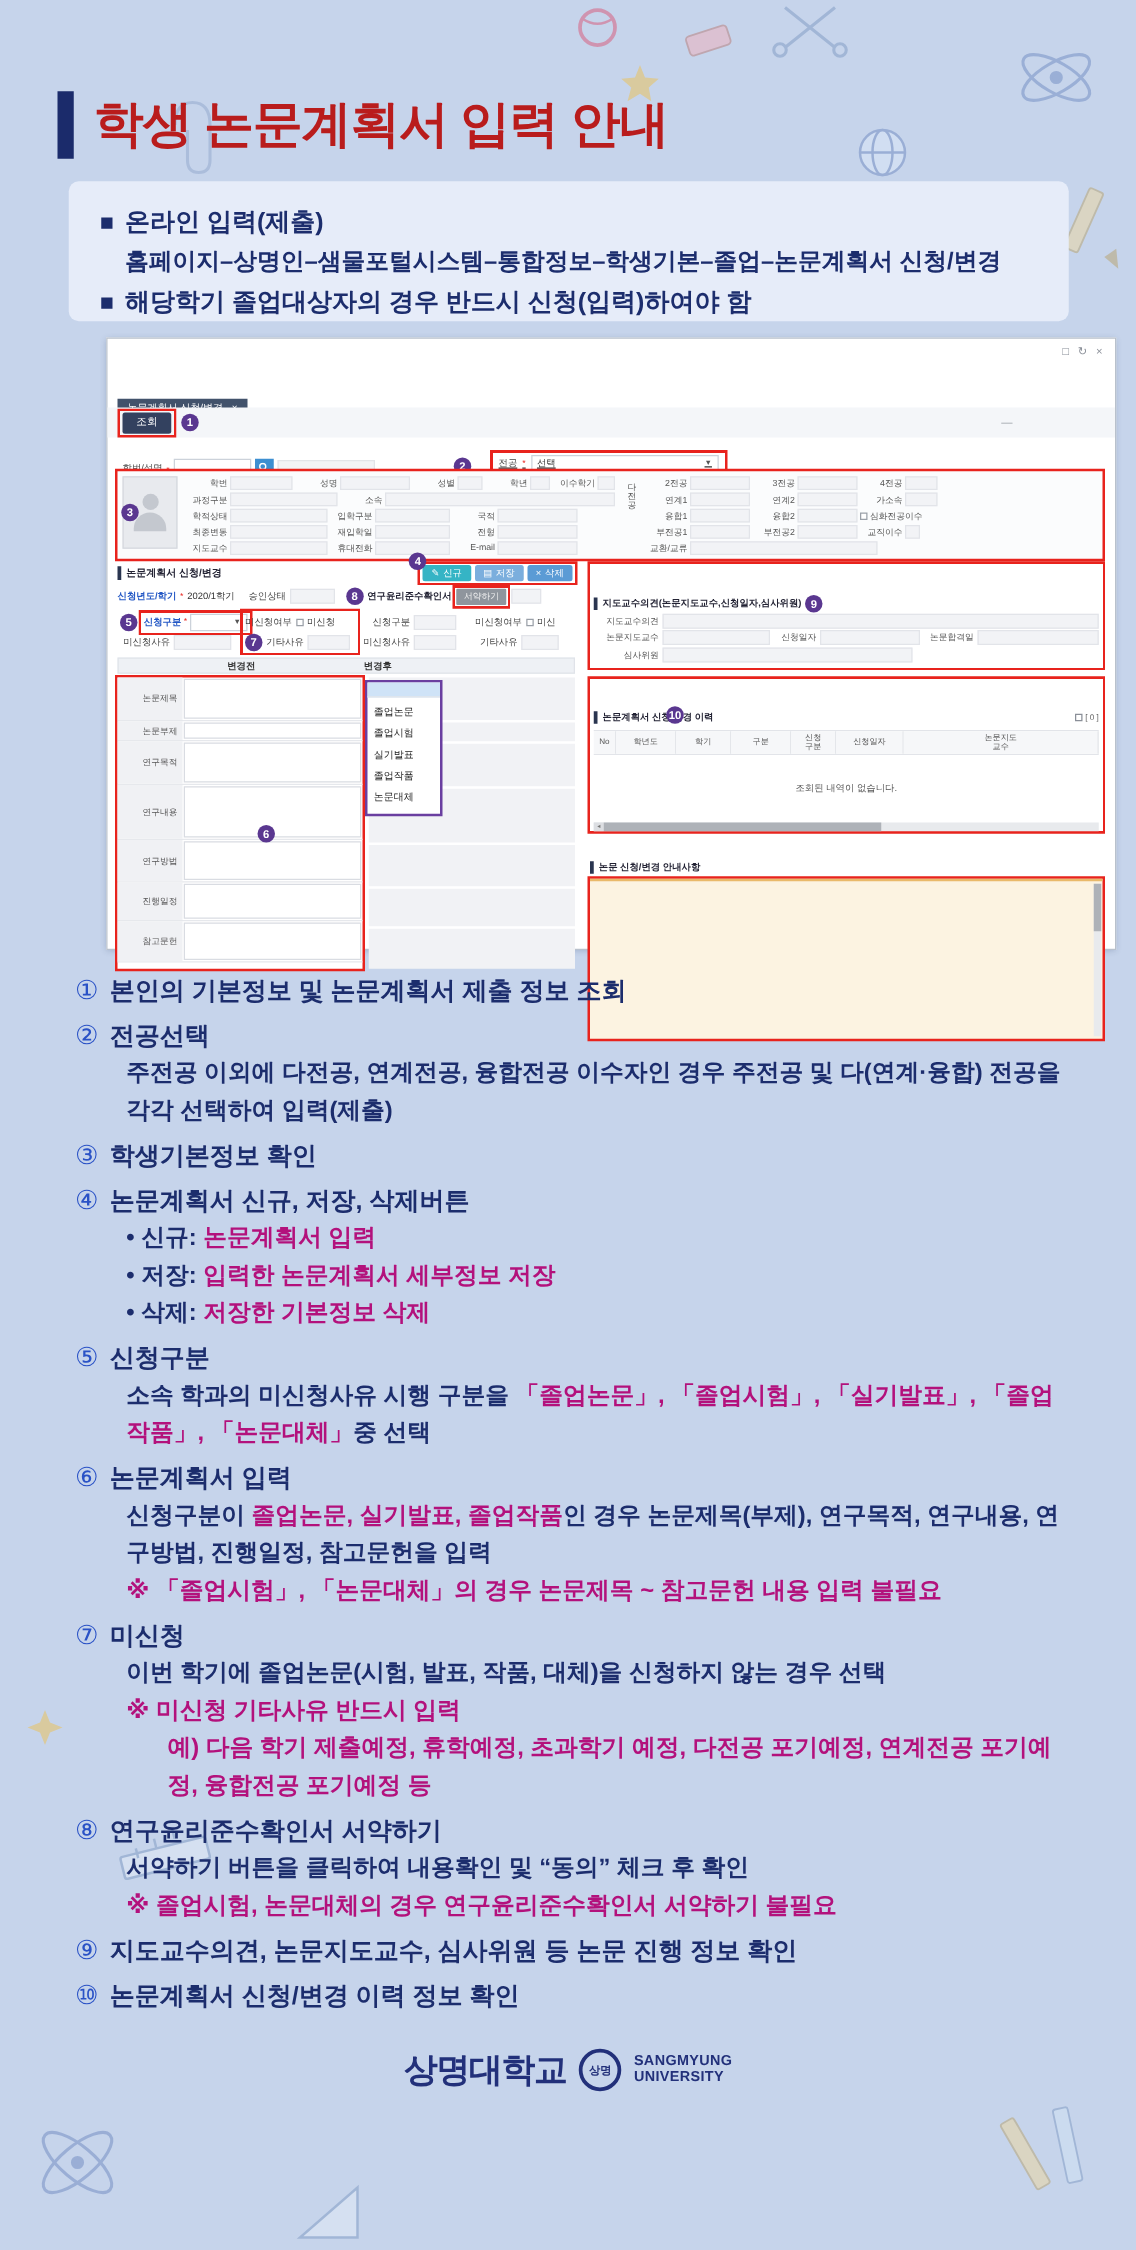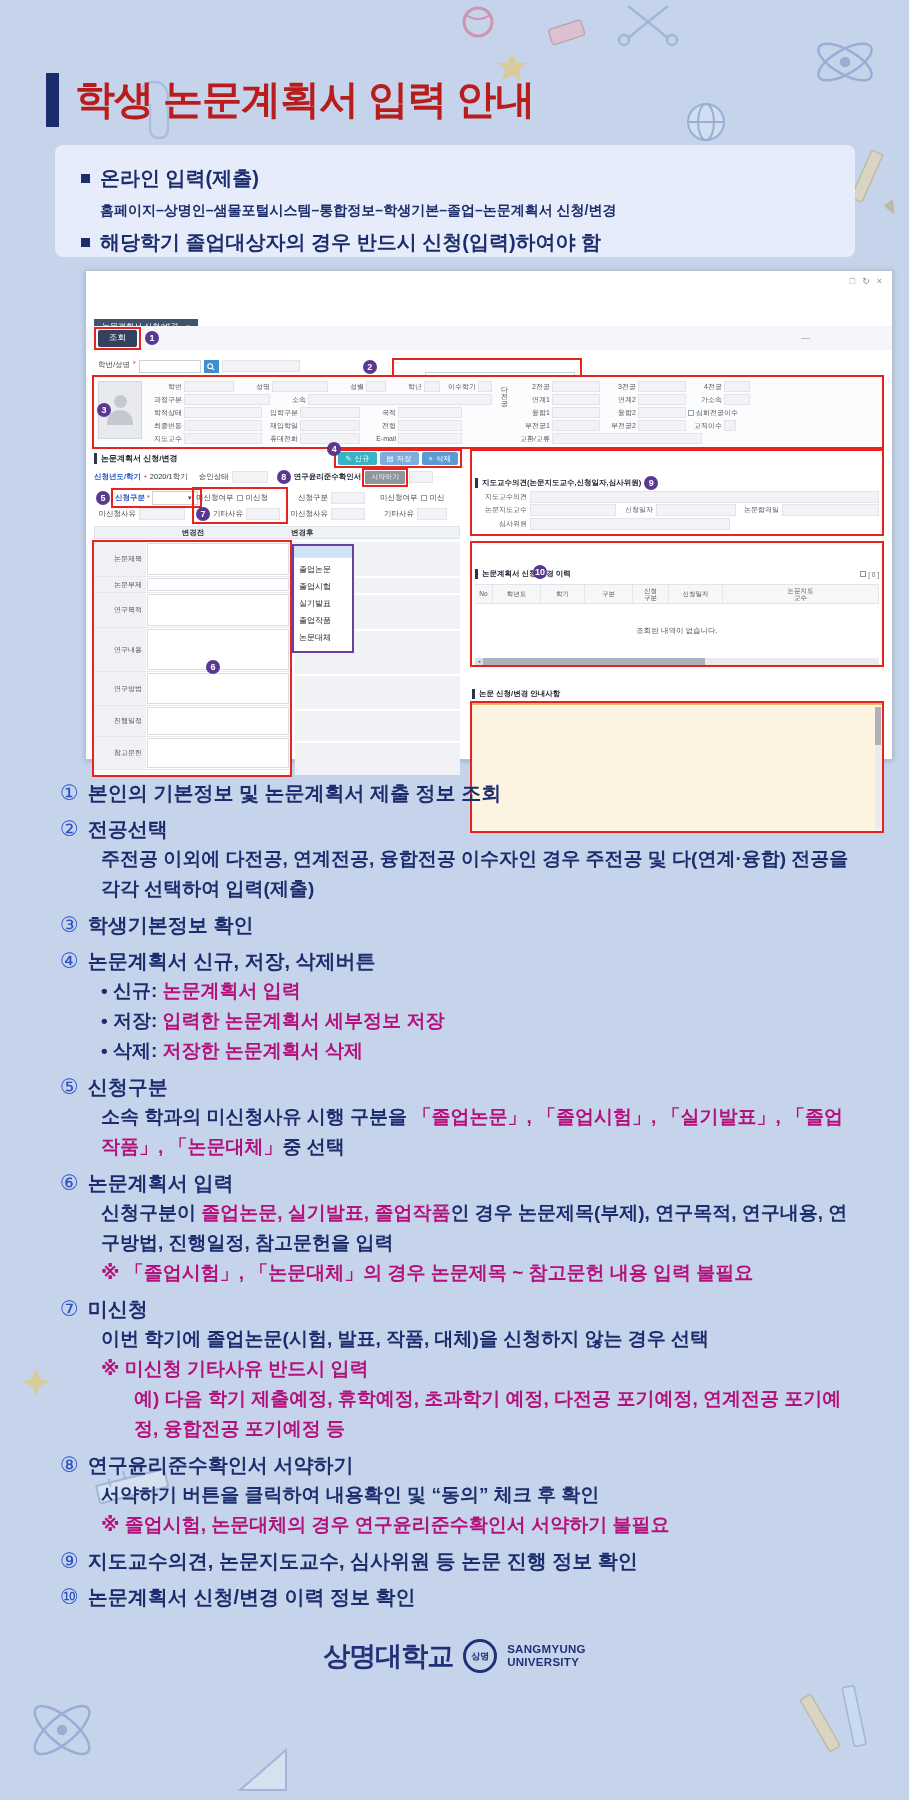--- a/index.html
+++ b/index.html
@@ -12,43 +12,43 @@
   .decor{position:absolute;left:0;top:0;pointer-events:none;z-index:0;}
   
   .title-row{position:absolute;left:46px;top:72px;display:flex;align-items:center;z-index:2;}
   .title-bar{width:13px;height:54px;background:#1b2b6b;margin-right:16px;}
   .title-row h1{font-size:40px;font-weight:bold;color:#b91c1c;letter-spacing:-1px;}
   
   .info-box{position:absolute;left:55px;top:145px;width:800px;height:112px;background:#e6ecf9;
             border-radius:8px;padding:17px 26px;z-index:2;color:var(--navy);}
   .ib-line{display:flex;align-items:center;font-size:20px;font-weight:bold;line-height:32px;}
   .ib-bullet{width:9px;height:9px;background:var(--navy);margin-right:10px;flex-shrink:0;}
-  .ib-sub{font-size:14px;font-weight:bold;padding-left:19px;line-height:32px;color:var(--navy);}
+  .ib-sub{font-size:19px;font-weight:bold;padding-left:19px;line-height:32px;color:var(--navy);}
   
   .win{position:absolute;left:85px;top:270px;width:808px;height:490px;background:#fff;
        border:1px solid #b9c1cc;box-shadow:0 1px 5px rgba(40,60,100,.25);z-index:2;font-size:7.5px;color:#333;}
   .chrome{position:absolute;top:5px;right:10px;display:flex;gap:7px;color:#8a8f98;font-size:9px;}
   .tab{position:absolute;left:8px;top:48px;background:#42526b;color:#fff;font-size:8px;
        padding:2px 8px;display:flex;gap:7px;align-items:center;}
   .tabline{position:absolute;left:0;right:0;top:64px;border-top:1px solid #d9dde4;}
   .toolbar{position:absolute;left:0;right:0;top:55px;height:24px;background:#f4f6f9;
            display:flex;align-items:center;padding:0 10px;}
   .btn-query{background:#33415f;color:#fff;font-size:8.5px;padding:2.5px 11px;border:none;border-radius:2px;}
   .redbox{box-shadow:0 0 0 2px var(--red);}
   .purplebox{box-shadow:0 0 0 2px #6a3fa0;}
   .badge{display:inline-flex;width:14px;height:14px;border-radius:50%;background:var(--purple);
          color:#fff;font-size:9px;font-weight:bold;align-items:center;justify-content:center;flex-shrink:0;}
   .minim{margin-left:auto;color:#9aa0a8;font-size:9px;margin-right:72px;}
-  .searchrow{position:absolute;left:0;right:0;top:89px;height:20px;display:flex;align-items:flex-start;padding:0 12px;gap:3px;}
+  .searchrow{position:absolute;left:0;right:0;top:89px;height:20px;display:flex;align-items:flex-end;padding:0 12px;gap:3px;text-decoration:underline;}
   .lab{color:#444;white-space:nowrap;}
   .req{color:var(--red);font-size:7px;}
   .inp{height:13px;background:#fff;border:1px solid #ccd2da;}
   .ginp{height:12px;background:#f2f3f6;border:1px solid #e2e4e9;}
   .sbtn{width:15px;height:13px;background:#3d8fd1;border:none;display:inline-flex;align-items:center;justify-content:center;}
-  .majorbox{display:flex;align-items:center;gap:4px;padding:12px 5px;margin-left:14px;}
+  .majorbox{display:flex;align-items:center;gap:4px;padding:2px 5px;margin-left:14px;}
   .select{background:#fff;border:1px solid #ccd2da;height:14px;display:inline-flex;align-items:center;
           justify-content:space-between;padding:0 4px;color:#333;}
   .arrow{font-size:6px;color:#555;}
   
   .sgrid{position:absolute;left:8px;right:10px;top:106px;height:70px;background:#fbfcfd;
          display:flex;padding:4px;gap:6px;}
   .b3{position:absolute;left:3px;top:26px;z-index:3;}
   .photo{width:44px;height:58px;background:#e8eaee;border:1px solid #d5d8de;flex-shrink:0;overflow:hidden;}
   .p-head{width:13px;height:13px;border-radius:50%;background:#c4c8cf;margin:13px auto 2px;}
   .p-body{width:26px;height:15px;border-radius:13px 13px 0 0;background:#c4c8cf;margin:0 auto;}
@@ -565,21 +565,21 @@
     <div class="inst-head">
       <span class="inst-num">③</span>
       <span>학생기본정보 확인</span>
     </div>
     <div class="inst-head">
       <span class="inst-num">④</span>
       <span>논문계획서 신규, 저장, 삭제버튼</span>
     </div>
     <div class="inst-line"><span class="c-n">• 신규: </span><span class="c-m">논문계획서 입력</span></div>
     <div class="inst-line"><span class="c-n">• 저장: </span><span class="c-m">입력한 논문계획서 세부정보 저장</span></div>
-    <div class="inst-line"><span class="c-n">• 삭제: </span><span class="c-m">저장한 논문계획서 삭제</span></div>
+    <div class="inst-line"><span class="c-n">• 삭제: </span><span class="c-m">저장한 기본정보 삭제</span></div>
     <div class="inst-head">
       <span class="inst-num">⑤</span>
       <span>신청구분</span>
     </div>
     <div class="inst-line"><span class="c-n">소속 학과의 미신청사유 시행 구분을 </span><span class="c-m">「졸업논문」, 「졸업시험」, 「실기발표」, 「졸업작품」, 「논문대체」</span><span class="c-n">중 선택</span></div>
     <div class="inst-head">
       <span class="inst-num">⑥</span>
       <span>논문계획서 입력</span>
     </div>
     <div class="inst-line"><span class="c-n">신청구분이 </span><span class="c-m">졸업논문, 실기발표, 졸업작품</span><span class="c-n">인 경우 논문제목(부제), 연구목적, 연구내용, 연구방법, 진행일정, 참고문헌을 입력</span></div>

